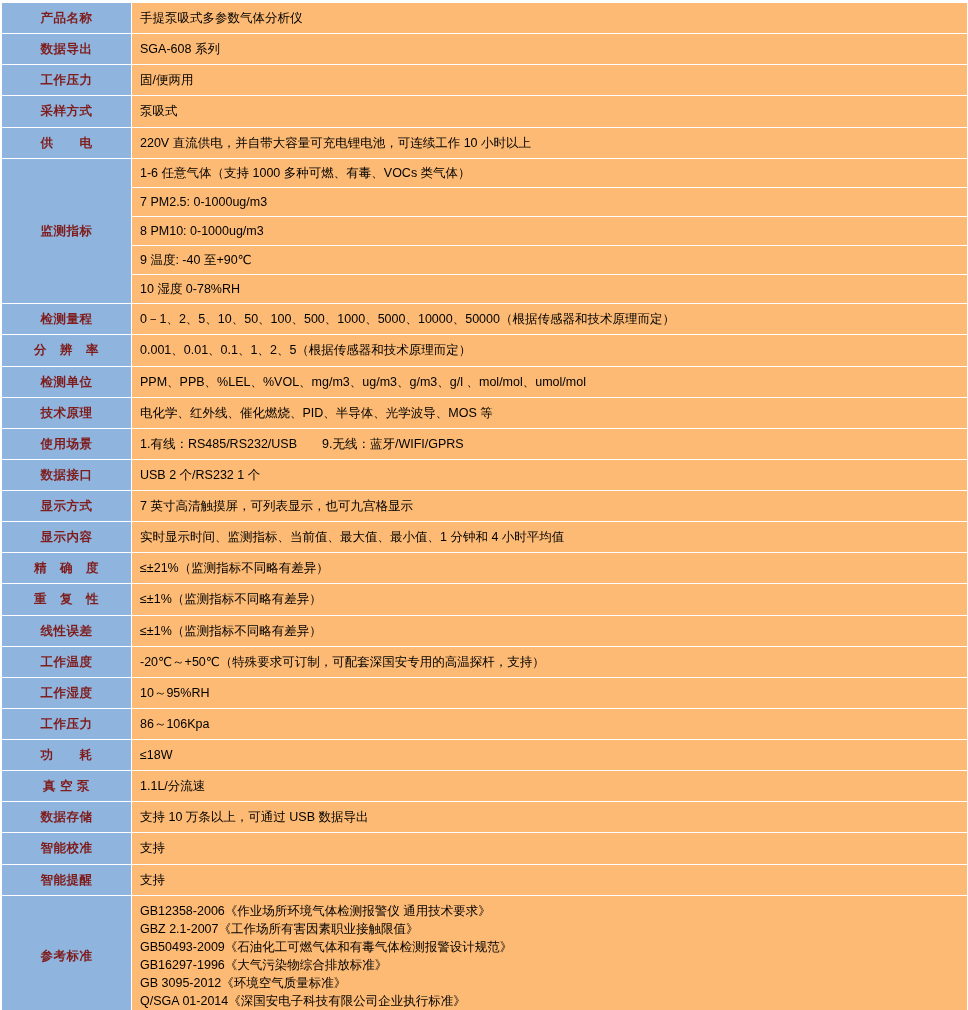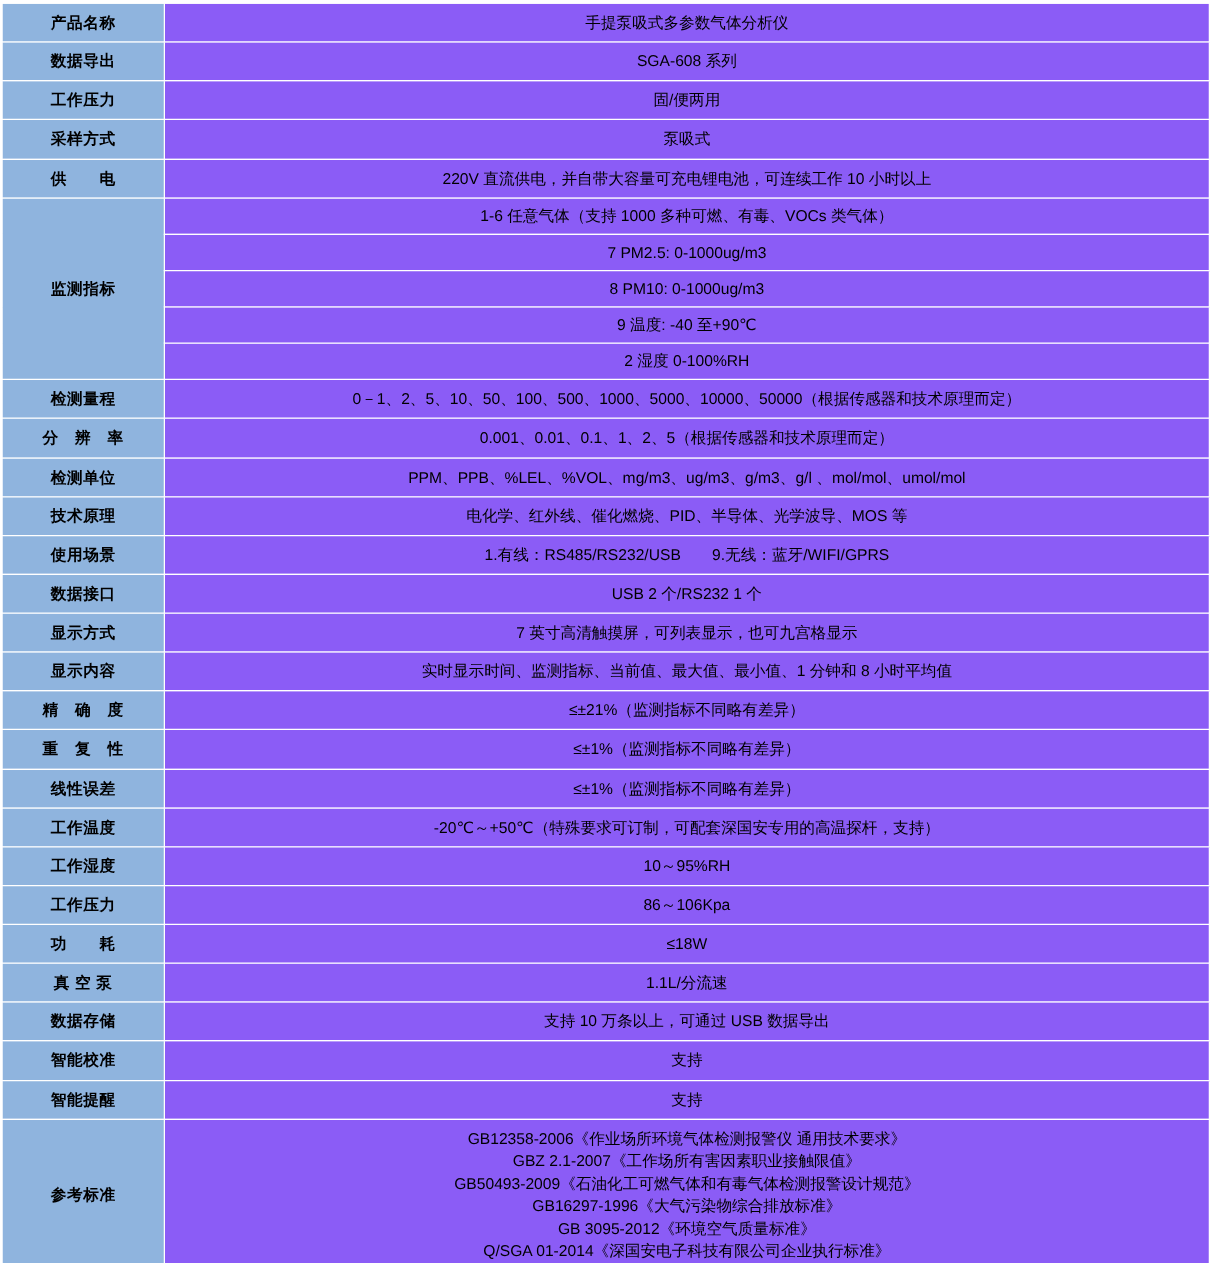--- a/index.html
+++ b/index.html
@@ -22,34 +22,34 @@
   #spec-table col.c-value { width: 836px; }
 
   #spec-table td {
     border: 1px solid #ffffff;
     vertical-align: middle;
     font-size: 12.5px;
     line-height: 1.45;
   }
   td.label {
     background: #8fb4de;
-    color: #000000;
+    color: #7f1d1d;
     font-weight: bold;
     text-align: center;
     padding: 6px 4px;
     font-size: 13px;
     letter-spacing: 0.5px;
   }
   td.value {
-    background: #8b5cf6;
+    background: #fdba74;
     padding: 6px 8px;
-    text-align: center;
+    text-align: left;
   }
   td.value.sub {
-    padding: 5px 20px;
+    padding: 5px 8px;
   }
   .multiline {
     white-space: pre-line;
   }
 </style>
 </head>
 <body>
 
 <table id="spec-table">
   <colgroup>
@@ -90,21 +90,21 @@
     <tr>
       <td class="value sub">7 PM2.5: 0-1000ug/m3</td>
     </tr>
     <tr>
       <td class="value sub">8 PM10: 0-1000ug/m3</td>
     </tr>
     <tr>
       <td class="value sub">9 温度: -40 至+90℃</td>
     </tr>
     <tr>
-      <td class="value sub">2 湿度 0-100%RH</td>
+      <td class="value sub">10 湿度 0-78%RH</td>
     </tr>
 
     <tr>
       <td class="label">检测量程</td>
       <td class="value">0－1、2、5、10、50、100、500、1000、5000、10000、50000（根据传感器和技术原理而定）</td>
     </tr>
 
     <tr>
       <td class="label">分　辨　率</td>
       <td class="value">0.001、0.01、0.1、1、2、5（根据传感器和技术原理而定）</td>
@@ -130,21 +130,21 @@
       <td class="value">USB 2 个/RS232 1 个</td>
     </tr>
 
     <tr>
       <td class="label">显示方式</td>
       <td class="value">7 英寸高清触摸屏，可列表显示，也可九宫格显示</td>
     </tr>
 
     <tr>
       <td class="label">显示内容</td>
-      <td class="value">实时显示时间、监测指标、当前值、最大值、最小值、1 分钟和 8 小时平均值</td>
+      <td class="value">实时显示时间、监测指标、当前值、最大值、最小值、1 分钟和 4 小时平均值</td>
     </tr>
 
     <tr>
       <td class="label">精　确　度</td>
       <td class="value">≤±21%（监测指标不同略有差异）</td>
     </tr>
 
     <tr>
       <td class="label">重　复　性</td>
       <td class="value">≤±1%（监测指标不同略有差异）</td>

